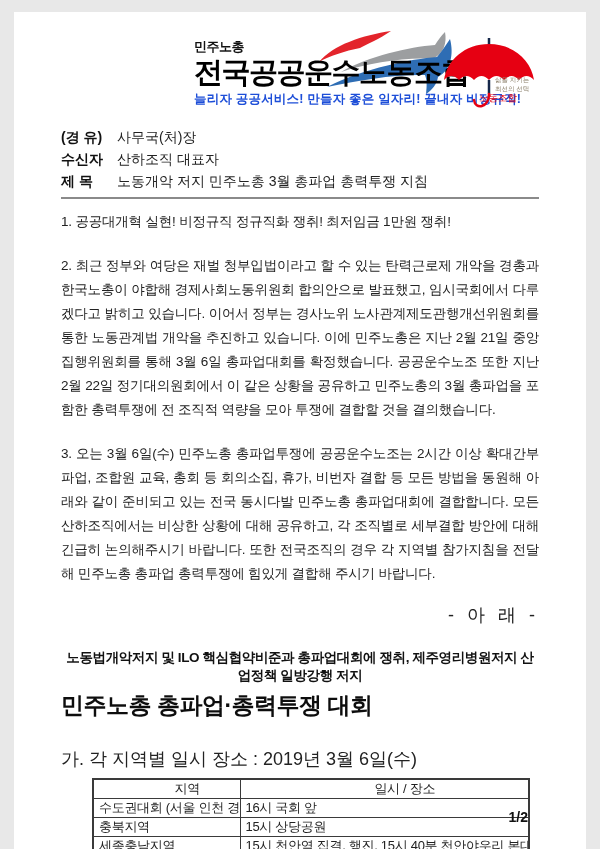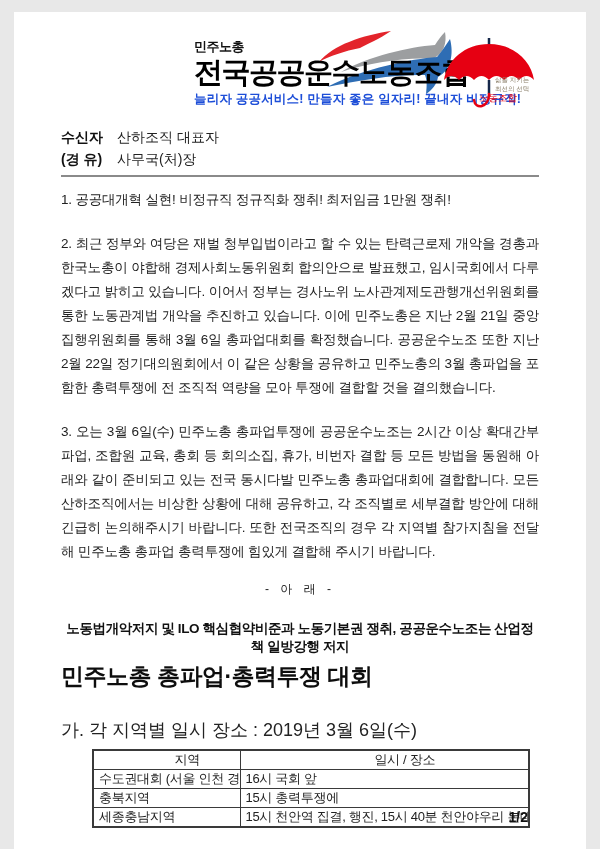--- a/index.html
+++ b/index.html
@@ -23,21 +23,21 @@
   .meta { margin-top:10px; }
   .meta-row { display:flex; line-height:22px; font-size:14px; }
   .meta-label { font-weight:bold; width:56px; flex:none; color:#111; }
   .meta-value { color:#222; }
   .rule { border:none; border-top:2px solid #8a8a8a; margin-top:5px; }
   
   .body p { font-size:13.5px; line-height:24px; text-align:justify; color:#222; letter-spacing:-0.2px; }
   .p1 { margin-top:11px; }
   .p2 { margin-top:20px; }
   .p3 { margin-top:20px; }
-  .separator { text-align:center; font-size:12px; margin-top:17px; letter-spacing:4px; color:#222; }
+  .separator { text-align:right; font-size:18px; margin-top:17px; letter-spacing:4px; color:#222; }
   .subtitle { text-align:center; font-size:13.5px; font-weight:bold; margin-top:22px; color:#111; letter-spacing:-0.4px; }
   .big-title { text-align:left; font-size:23px; font-weight:800; margin-top:5px; color:#0d0d0d; letter-spacing:-0.5px; }
   .item-ga { font-size:18px; margin-top:26px; color:#222; }
   
   table.region { border-collapse:collapse; margin:7px 0 0 31px; width:436px; font-size:13px; color:#222; border:2px solid #3a3a3a; table-layout:fixed; }
   table.region th, table.region td { border:1px solid #3a3a3a; height:17px; padding:0 5px; font-weight:normal; letter-spacing:-0.3px; white-space:nowrap; overflow:hidden; }
   table.region th { text-align:center;padding-left:46px; }
   table.region td { text-align:left; }
   .page-num { position:absolute; right:58px; bottom:36px; font-size:14px; font-weight:bold; color:#111; }
 </style>
@@ -69,56 +69,60 @@
       <div class="umb-txt">
         <div>삶을 지키는</div>
         <div>최선의 선택</div>
       </div>
       <div class="umb-union">노동조합</div>
     </div>
   </div>
 
   <div class="meta">
     <div class="meta-row">
+      <span class="meta-label">(경 유)</span>
+      <span class="meta-value">사무국(처)장</span>
+    </div>
+    <div class="meta-row">
       <span class="meta-label">수신자</span>
       <span class="meta-value">산하조직 대표자</span>
     </div>
     <div class="meta-row">
-      <span class="meta-label">(경 유)</span>
-      <span class="meta-value">사무국(처)장</span>
+      <span class="meta-label">제  목</span>
+      <span class="meta-value">노동개악 저지 민주노총 3월 총파업 총력투쟁 지침</span>
     </div>
     <hr class="rule">
   </div>
 
   <div class="body">
     <p class="p1">1. 공공대개혁 실현! 비정규직 정규직화 쟁취! 최저임금 1만원 쟁취!</p>
     <p class="p2">2. 최근 정부와 여당은 재벌 청부입법이라고 할 수 있는 탄력근로제 개악을 경총과 한국노총이 야합해 경제사회노동위원회 합의안으로 발표했고, 임시국회에서 다루겠다고 밝히고 있습니다. 이어서 정부는 경사노위 노사관계제도관행개선위원회를 통한 노동관계법 개악을 추진하고 있습니다. 이에 민주노총은 지난 2월 21일 중앙집행위원회를 통해 3월 6일 총파업대회를 확정했습니다. 공공운수노조 또한 지난 2월 22일 정기대의원회에서 이 같은 상황을 공유하고 민주노총의 3월 총파업을 포함한 총력투쟁에 전 조직적 역량을 모아 투쟁에 결합할 것을 결의했습니다.</p>
     <p class="p3">3. 오는 3월 6일(수) 민주노총 총파업투쟁에 공공운수노조는 2시간 이상 확대간부 파업, 조합원 교육, 총회 등 회의소집, 휴가, 비번자 결합 등 모든 방법을 동원해 아래와 같이 준비되고 있는 전국 동시다발 민주노총 총파업대회에 결합합니다. 모든 산하조직에서는 비상한 상황에 대해 공유하고, 각 조직별로 세부결합 방안에 대해 긴급히 논의해주시기 바랍니다. 또한 전국조직의 경우 각 지역별 참가지침을 전달해 민주노총 총파업 총력투쟁에 힘있게 결합해 주시기 바랍니다.</p>
     <div class="separator">- 아  래 -</div>
-    <div class="subtitle">노동법개악저지 및 ILO 핵심협약비준과 노동기본권 쟁취, 공공운수노조는 산업정책 일방강행 저지</div>
+    <div class="subtitle">노동법개악저지 및 ILO 핵심협약비준과 총파업대회에 쟁취, 제주영리병원저지 산업정책 일방강행 저지</div>
     <div class="big-title">민주노총 총파업·총력투쟁 대회</div>
     <div class="item-ga">가. 각 지역별 일시 장소 : 2019년 3월 6일(수)</div>
 
     <table class="region">
       <colgroup>
           <col style="width:147px">
           <col style="width:289px">
         </colgroup>
       <tbody>
           <tr>
         <th>지역</th>
         <th>일시 / 장소</th>
       </tr>
       <tr>
         <td>수도권대회 (서울 인천 경기)</td>
         <td>16시 국회 앞</td>
       </tr>
       <tr>
         <td>충북지역</td>
-        <td>15시 총력투쟁에</td>
+        <td>15시 상당공원</td>
       </tr>
       <tr>
         <td>세종충남지역</td>
         <td>15시 천안역 집결, 행진, 15시 40분 천안야우리 본대회</td>
       </tr>
 
     </tbody>
       </table>
   </div>
 

